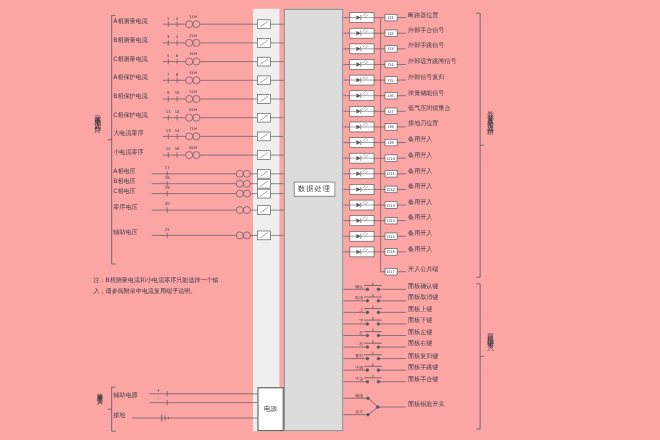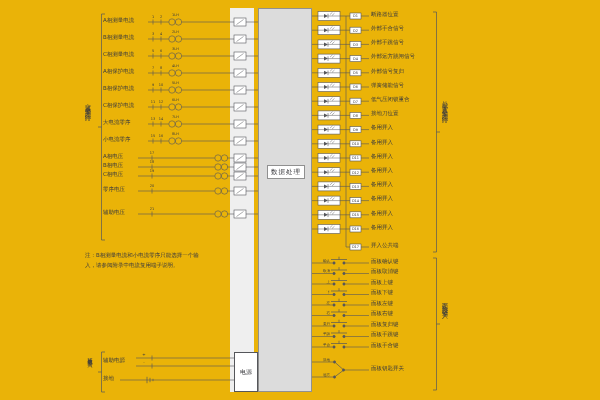--- a/index.html
+++ b/index.html
@@ -1,17 +1,17 @@
 <!DOCTYPE html>
 <html><head>
 <meta charset="utf-8">
 <style>
   * { margin:0; padding:0; box-sizing:border-box; }
   body { background:#ffffff; font-family:"DejaVu Sans", sans-serif; margin:0; }
-  .canvas { position:relative; width:600px; height:400px; background:#eab308; overflow:hidden;padding-left:31px; }
+  .canvas { position:relative; width:600px; height:400px; background:#fca5a5; overflow:hidden;padding-left:31px; }
   #wires { position:absolute; left:0; top:0; }
   #rows-layer { position:absolute; left:0; top:0; right:0; bottom:0; }
   .lbl { position:absolute; font-size:5.5px; line-height:1; color:#3a3a3e; white-space:nowrap; }
   .vlabel { position:absolute; writing-mode:vertical-rl; text-orientation:upright; font-size:6px;
             letter-spacing:2px; line-height:1; color:#3a3a3e; }
   #vl-analog  { left:85px;  top:98px; }
   #vl-power   { left:87px;  top:353px; font-size:5px; letter-spacing:1px; }
   #vl-digital { left:442px; top:96px; }
   #vl-panel   { left:442px; top:298px; }
   #center-block { position:absolute; left:258px; top:8px; width:54px; height:384px;

